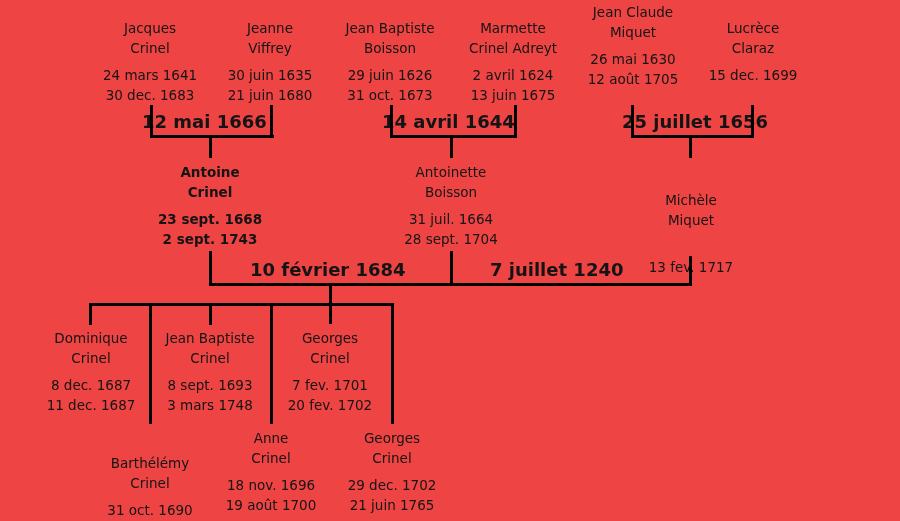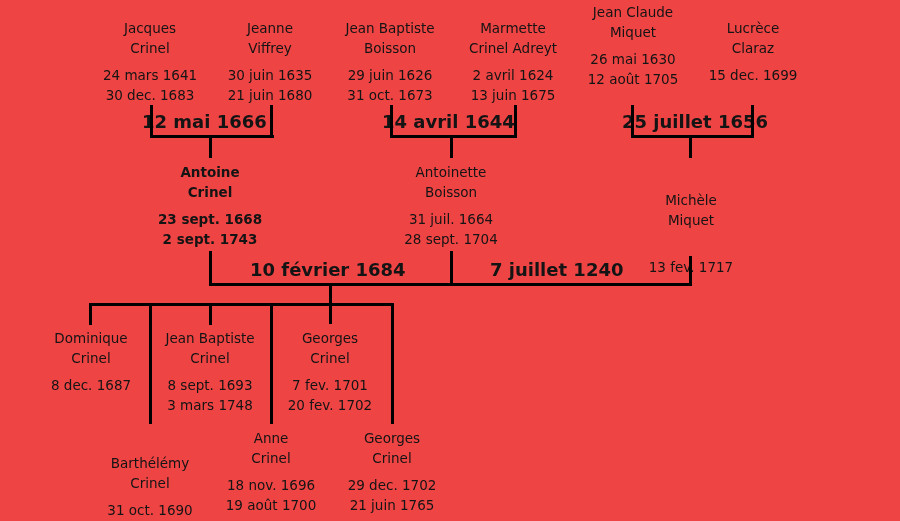--- a/index.html
+++ b/index.html
@@ -122,20 +122,21 @@
   </div>
 
   <div class="mlabel" style="left:250px;top:260px;width:160px;">10 février 1684</div>
   <div class="mlabel" style="left:490px;top:260px;width:160px;">7 juillet 1240</div>
 
   <div class="person" style="left:21px;top:328px;">
     <div class="ln">Dominique</div>
     <div class="ln">Crinel</div>
     <div class="gap"></div>
     <div class="ln">8 dec. 1687</div>
+    <div class="ln">11 dec. 1687</div>
   </div>
 
   <div class="person" style="left:140px;top:328px;">
     <div class="ln">Jean Baptiste</div>
     <div class="ln">Crinel</div>
     <div class="gap"></div>
     <div class="ln">8 sept. 1693</div>
     <div class="ln">3 mars 1748</div>
   </div>
 

